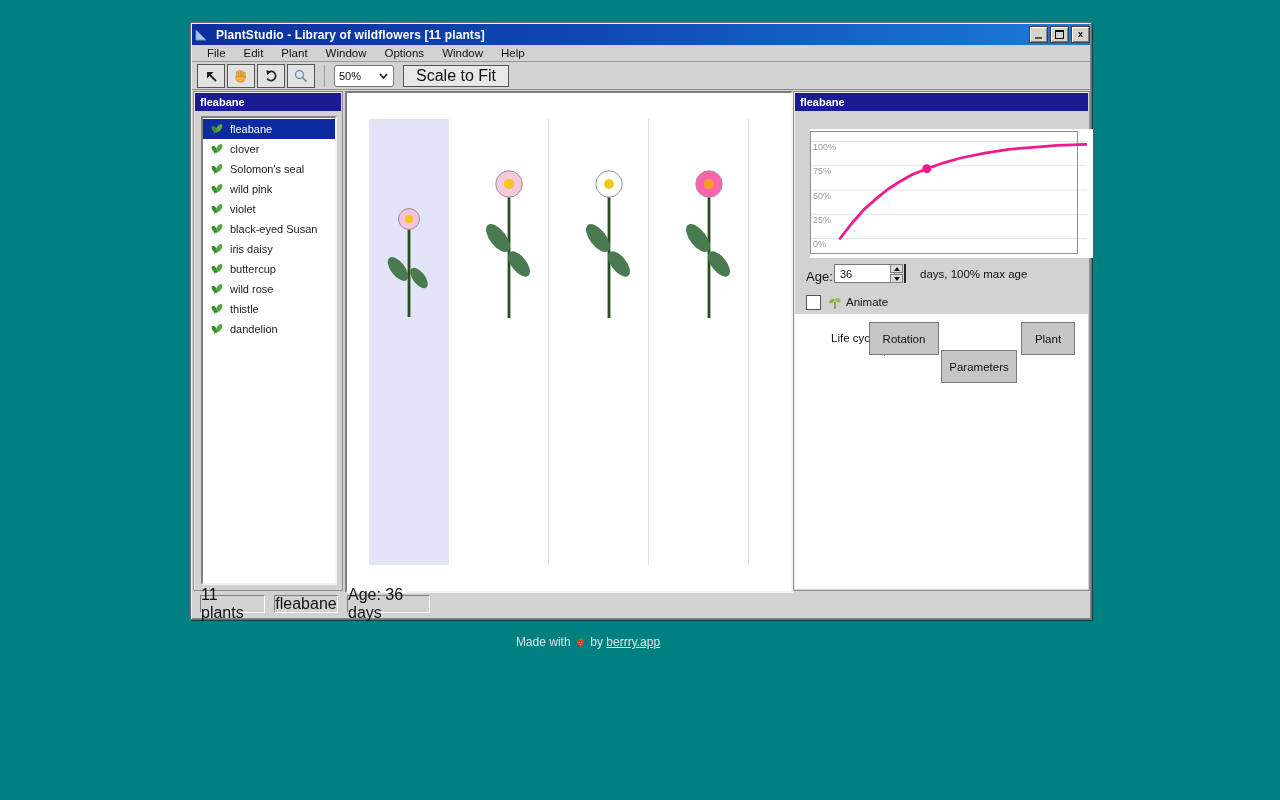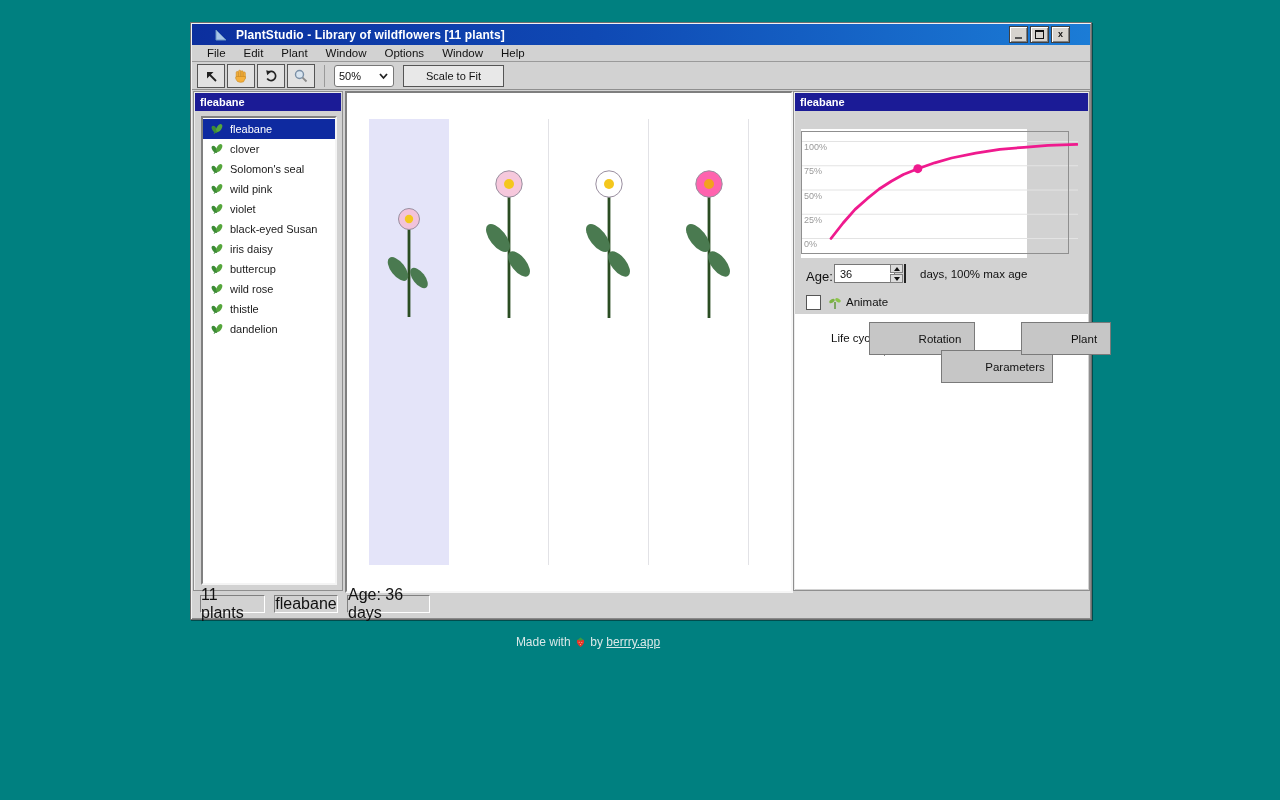--- a/index.html
+++ b/index.html
@@ -4,21 +4,21 @@
 <style>
   html,body{margin:0;padding:0;width:1280px;height:800px;overflow:hidden;
     background:#008080;font-family:"Liberation Sans",sans-serif;
     -webkit-font-smoothing:antialiased;}
   .window{position:absolute;left:190px;top:22px;width:900px;height:596px;
     background:#d2d2d2;border:1px solid #6e6e6e;
     box-shadow:inset 1px 1px 0 #f2f2f2, inset -1px -1px 0 #8a8a8a, 1px 1px 0 #004d4d;}
   
   .titlebar{position:absolute;left:1px;top:1px;right:1px;height:21px;
     background:linear-gradient(90deg,#0c2f9e 0%,#0f49b4 45%,#1b7cd6 100%);
-    display:flex;align-items:center;padding:0 20px;color:#fff;}
+    display:flex;align-items:center;padding:0 0;color:#fff;}
   .titlebar .app-icon{width:16px;height:14px;margin:0 6px 0 2px;flex:0 0 auto;}
   .title-text{font-size:12px;font-weight:bold;letter-spacing:.1px;}
   .winbtns{margin-left:auto;display:flex;gap:2px;}
   .winbtn{width:17px;height:15px;background:#d6d3ce;border:1px solid #404040;
     box-shadow:inset 1px 1px 0 #fff, inset -1px -1px 0 #808080;
     display:flex;align-items:center;justify-content:center;
     font-size:9px;font-weight:bold;color:#111;line-height:1;cursor:default;}
   .winbtn .minbar{width:7px;height:2px;background:#555;margin-top:7px;}
   .winbtn .maxbox{width:7px;height:6px;border:1px solid #111;border-top-width:2px;}
   
@@ -28,21 +28,21 @@
   
   .toolbar{position:absolute;left:1px;top:39px;right:1px;height:27px;
     display:flex;align-items:center;padding-left:5px;border-bottom:1px solid #8f8f8f;}
   .toolbtn{width:26px;height:22px;margin-right:2px;background:#e2e2e2;
     border:1px solid #555;display:flex;align-items:center;justify-content:center;}
   .tb-sep{width:1px;height:22px;background:#9a9a9a;margin:0 9px 0 7px;}
   .zoom-select{width:50px;height:20px;background:#fff;border:1px solid #777;
     border-radius:3px;display:flex;align-items:center;font-size:11px;color:#111;
     padding:0 4px;justify-content:space-between;}
   .fitbtn{margin-left:9px;height:20px;background:#e8e8e8;border:1px solid #555;
-    font-size:11px;color:#111;display:flex;align-items:center;padding:0 22px;}
+    font-size:16px;color:#111;display:flex;align-items:center;padding:0 12px;}
   
   .panel{position:absolute;background:#d2d2d2;border:1px solid #8f8f8f;
     box-shadow:inset 1px 1px 0 #ececec;}
   .panel-title{position:absolute;left:1px;top:1px;right:1px;height:18px;
     background:#1b1b96;color:#fff;font-size:11px;font-weight:bold;
     display:flex;align-items:center;padding-left:5px;}
   
   .listbox{position:absolute;left:7px;top:24px;width:132px;height:464px;
     background:#fff;border-top:2px solid #808080;border-left:2px solid #808080;
     border-right:2px solid #f4f4f4;border-bottom:2px solid #f4f4f4;
@@ -54,37 +54,37 @@
   
   .canvas{position:absolute;left:154px;top:68px;width:444px;height:498px;
     background:#fff;border-top:2px solid #7f7f7f;border-left:2px solid #7f7f7f;
     border-right:2px solid #f6f6f6;border-bottom:2px solid #f6f6f6;}
   .cell-highlight{position:absolute;left:22px;top:26px;width:80px;height:446px;
     background:#e4e4f9;}
   .cell-sep{position:absolute;top:26px;width:1px;height:446px;background:#e2e2e6;}
   .plants-svg{position:absolute;left:0;top:0;}
   
   .tabpage{position:absolute;left:1px;right:1px;top:222px;bottom:1px;background:#fff;}
-  .chart-wrap{position:absolute;left:7px;top:37px;width:226px;height:129px;background:#fff;}
+  .chart-wrap{position:absolute;left:16px;top:37px;width:283px;height:129px;background:#fff;}
   .age-row{position:absolute;left:12px;top:174px;height:20px;display:flex;align-items:center;font-size:13px;color:#111;}
   .age-input{position:absolute;left:40px;top:172px;width:54px;height:17px;border:1px solid #777;
     font-size:11px;font-family:"Liberation Sans",sans-serif;padding:0 0 0 5px;background:#fff;color:#111;}
   .spinner{position:absolute;left:96px;top:172px;width:14px;height:19px;border-right:2px solid #222;}
   .spinbtn{width:13px;height:9px;background:#dcdcdc;border:1px solid #808080;
     display:flex;align-items:center;justify-content:center;box-sizing:border-box;}
   .tri-up{width:0;height:0;border-left:3px solid transparent;border-right:3px solid transparent;border-bottom:4px solid #111;}
   .tri-dn{width:0;height:0;border-left:3px solid transparent;border-right:3px solid transparent;border-top:4px solid #111;}
   .age-suffix{position:absolute;left:126px;top:176px;font-size:11.5px;color:#111;}
   .animate-row{position:absolute;left:12px;top:202px;height:16px;display:flex;align-items:center;}
   .checkbox{width:13px;height:13px;background:#fff;border:1px solid #555;margin-right:7px;}
   .animate-label{font-size:11.5px;color:#111;margin-left:5px;}
   .tabs{position:absolute;left:0;top:230px;right:0;height:34px;}
   .tab{position:absolute;top:0;font-size:11.5px;color:#111;display:flex;align-items:center;}
   .tab.active{background:#fff;border-right:1px solid #888;padding-left:7px;height:34px;line-height:1.15;}
-  .tab.gray{background:#c6c6c6;border:1px solid #7a7a7a;height:31px;justify-content:center;padding-left:36px;}
+  .tab.gray{background:#c6c6c6;border:1px solid #7a7a7a;height:31px;justify-content:center;}
   
   .statusbar{position:absolute;left:1px;right:1px;bottom:1px;height:28px;}
   .status-box{position:absolute;top:5px;height:16px;background:#d2d2d2;
     border-top:1px solid #808080;border-left:1px solid #808080;
     border-right:1px solid #fff;border-bottom:1px solid #fff;
     font-size:16px;color:#111;display:flex;align-items:center;justify-content:center;}
   
   .footer{position:absolute;left:0;top:635px;width:1176px;text-align:center;
     font-size:12px;color:#d9e8e8;}
   .footer a{color:#d9e8e8;}

